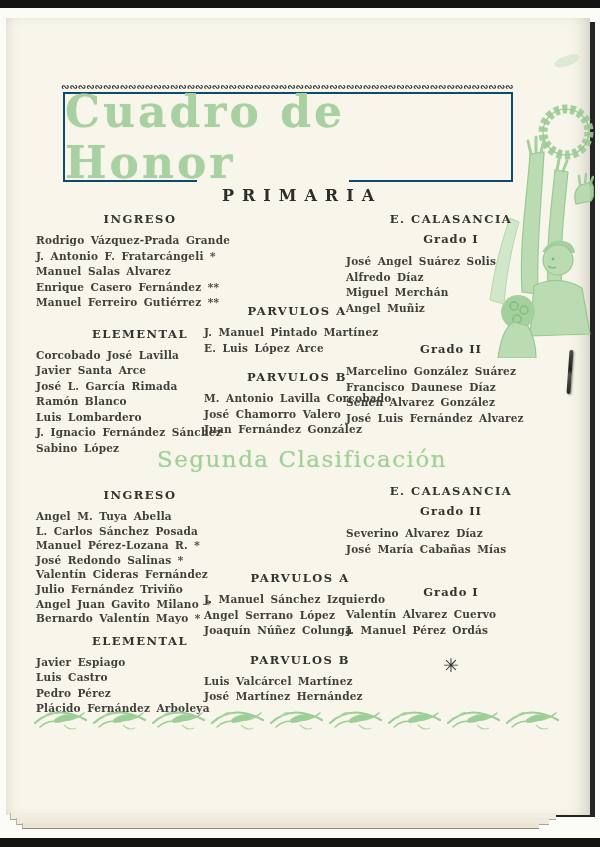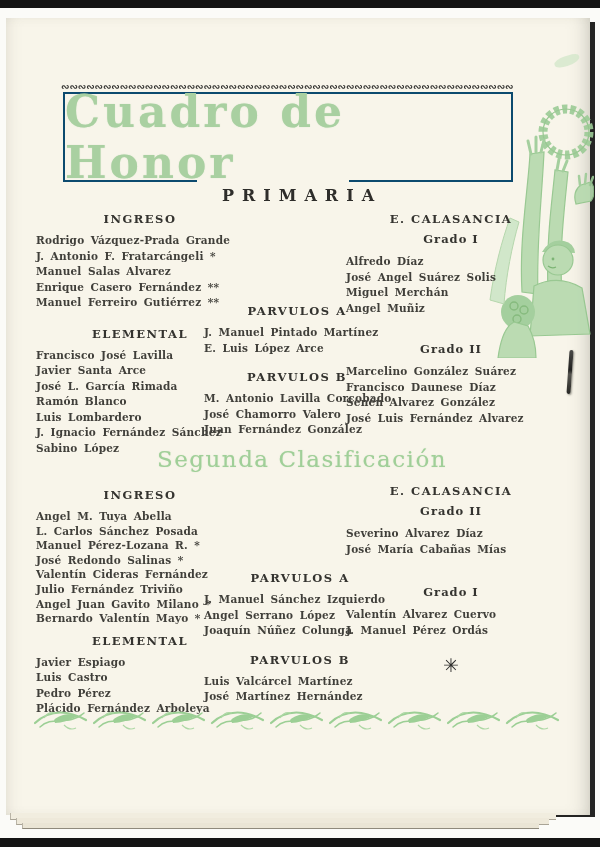--- a/index.html
+++ b/index.html
@@ -143,21 +143,21 @@
     <h4 class="sec-h">INGRESO</h4>
     <ul class="names">
       <li>Rodrigo Vázquez-Prada Grande</li>
       <li>J. Antonio F. Fratarcángeli *</li>
       <li>Manuel Salas Alvarez</li>
       <li>Enrique Casero Fernández **</li>
       <li>Manuel Ferreiro Gutiérrez **</li>
     </ul>
     <h4 class="sec-h mt16">ELEMENTAL</h4>
     <ul class="names">
-      <li>Francisco José Lavilla</li>
+      <li>Corcobado José Lavilla</li>
       <li>Javier Santa Arce</li>
       <li>José L. García Rimada</li>
       <li>Ramón Blanco</li>
       <li>Luis Lombardero</li>
       <li>J. Ignacio Fernández Sánchez</li>
       <li>Sabino López</li>
     </ul>
   </div>
 
   <div class="col p-col2">
@@ -171,22 +171,22 @@
       <li>M. Antonio Lavilla Corcobado</li>
       <li>José Chamorro Valero</li>
       <li>Juan Fernández González</li>
     </ul>
   </div>
 
   <div class="col p-col3">
     <h4 class="sec-h">E. CALASANCIA</h4>
     <h4 class="sub-h mt6">Grado I</h4>
     <ul class="names mt8">
+      <li>José Angel Suárez Solis</li>
       <li>Alfredo Díaz</li>
-      <li>José Angel Suárez Solis</li>
       <li>Miguel Merchán</li>
       <li>Angel Muñiz</li>
     </ul>
     <h4 class="sub-h mt26">Grado II</h4>
     <ul class="names mt8">
       <li>Marcelino González Suárez</li>
       <li>Francisco Daunese Díaz</li>
       <li>Senén Alvarez González</li>
       <li>José Luis Fernández Alvarez</li>
     </ul>

